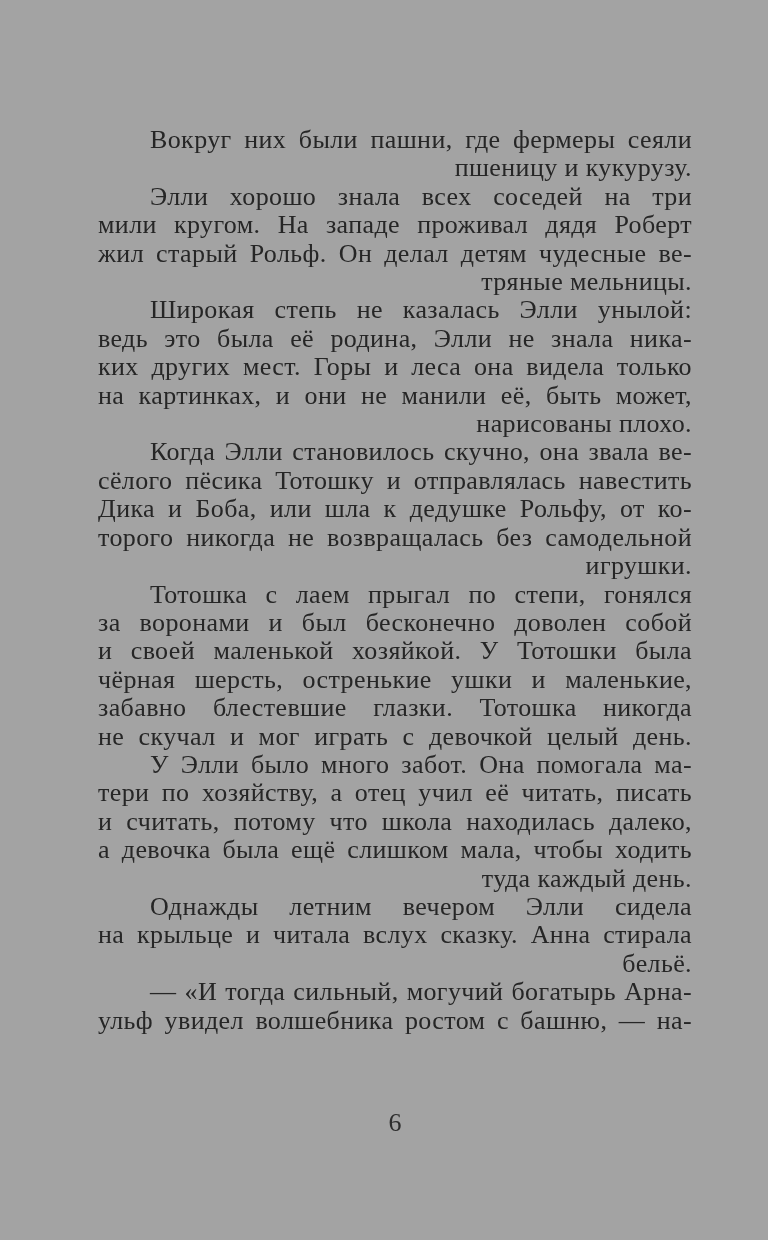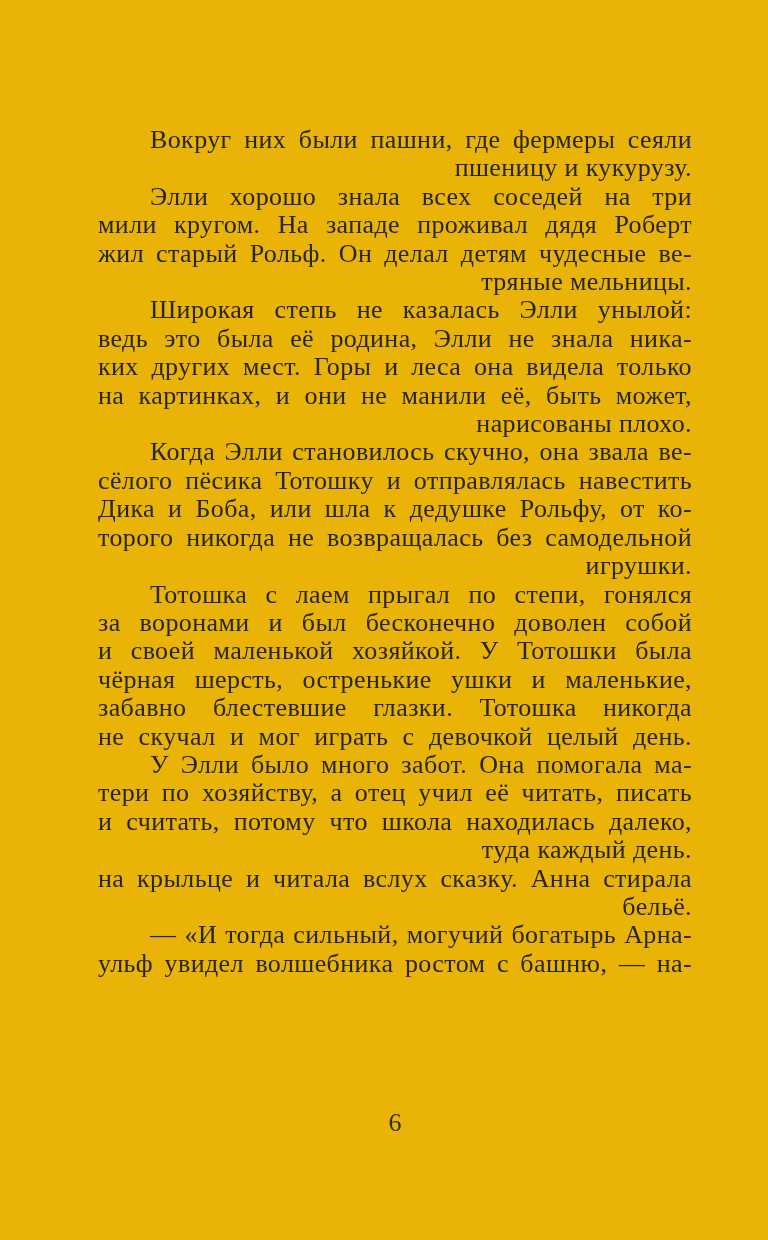--- a/index.html
+++ b/index.html
@@ -11,21 +11,21 @@
     height: 1240px;
     background: #fdfdfd;
     font-family: "Liberation Serif", "DejaVu Serif", serif;
     color: #262626;
     overflow: hidden;
   }
   .page {
     position: relative;
     width: 768px;
     height: 1240px;
-    background: #eab308;
+    background: #a3a3a3;
   }
   .text-block {
     position: absolute;
     left: 98px;
     top: 126px;
     width: 594px;
     font-size: 26px;
     line-height: 28.4px;
     letter-spacing: 0.015em;
   }
@@ -89,23 +89,25 @@
         <div class="line j">за воронами и был бесконечно доволен собой</div>
         <div class="line j">и своей маленькой хозяйкой. У Тотошки была</div>
         <div class="line j">чёрная шерсть, остренькие ушки и маленькие,</div>
         <div class="line j">забавно блестевшие глазки. Тотошка никогда</div>
         <div class="line j">не скучал и мог играть с девочкой целый день.</div>
       </div>
       <div class="para">
         <div class="line j first">У Элли было много забот. Она помогала ма-</div>
         <div class="line j">тери по хозяйству, а отец учил её читать, писать</div>
         <div class="line j">и считать, потому что школа находилась далеко,</div>
+        <div class="line j">а девочка была ещё слишком мала, чтобы ходить</div>
         <div class="line">туда каждый день.</div>
       </div>
       <div class="para">
+        <div class="line j first">Однажды летним вечером Элли сидела</div>
         <div class="line j">на крыльце и читала вслух сказку. Анна стирала</div>
         <div class="line">бельё.</div>
       </div>
       <div class="para">
         <div class="line j first">— «И тогда сильный, могучий богатырь Арна-</div>
         <div class="line j">ульф увидел волшебника ростом с башню, — на-</div>
       </div>
     </main>
   <div class="page-number">6</div>
 </div>

